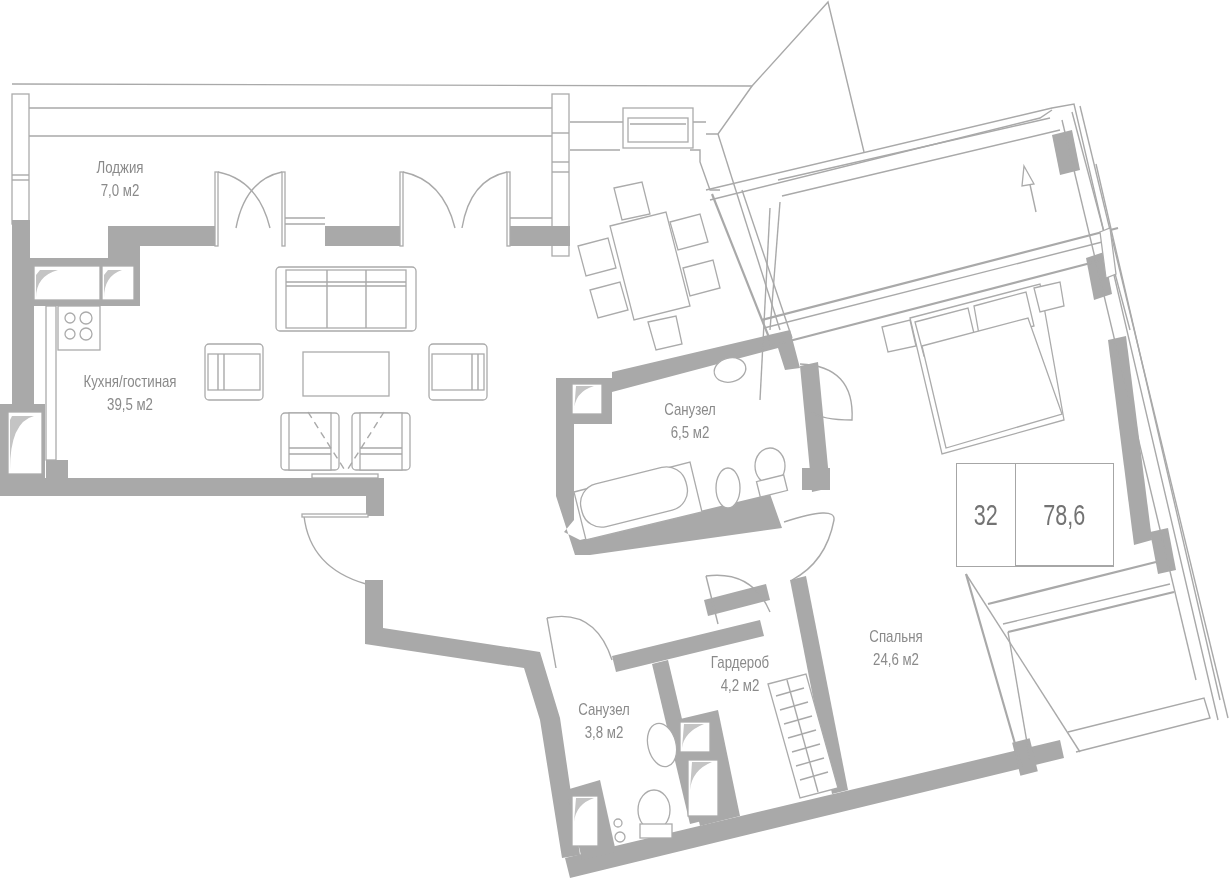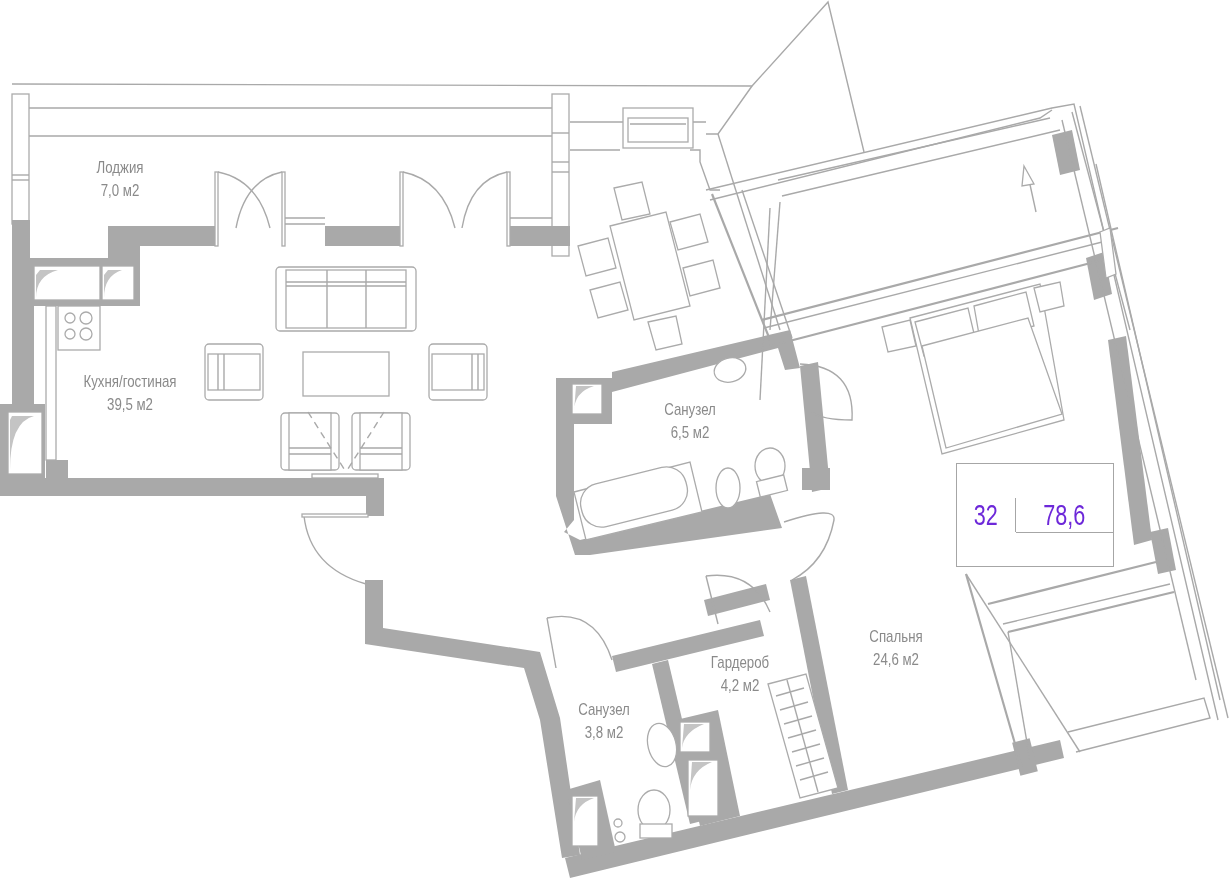--- a/index.html
+++ b/index.html
@@ -11,21 +11,21 @@
   .fur { fill: #ffffff; stroke: #ababab; stroke-width: 1.3; }
   .shade { fill: #c4c4c4; stroke: none; }
   .room-label {
     position: absolute; text-align: center; color: #8a8a8a;
     font-family: "Liberation Sans", sans-serif; font-size: 17px; line-height: 23px;
     transform: scaleX(0.78); transform-origin: center top; white-space: nowrap;
   }
   .info-table {
     position: absolute; left: 956px; top: 463px; width: 158px; height: 104px;
     border: 1.3px solid #a6a6a6; box-sizing: border-box; display: flex;
-    font-family: "Liberation Sans", sans-serif; color: #6d28d9; align-items: center;
+    font-family: "Liberation Sans", sans-serif; color: #737373;
   }
   .info-num { width: 58px; border-right: 1.3px solid #a6a6a6; display: flex; align-items: center; justify-content: center; font-size: 30px; }
   .info-areas { flex: 1; display: flex; flex-direction: column; }
   .info-areas div { flex: 1; display: flex; align-items: center; justify-content: center; font-size: 30px; }
   .info-areas div:first-child { border-bottom: 1.3px solid #a6a6a6; }
   .cond { display: inline-block; transform: scaleX(0.72); }
 </style>
 </head>
 <body>
 

